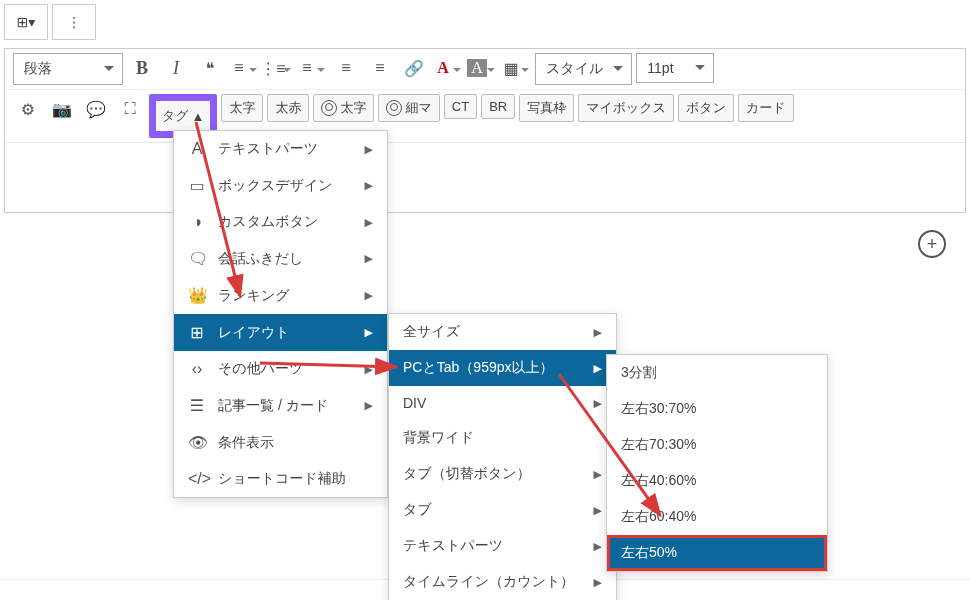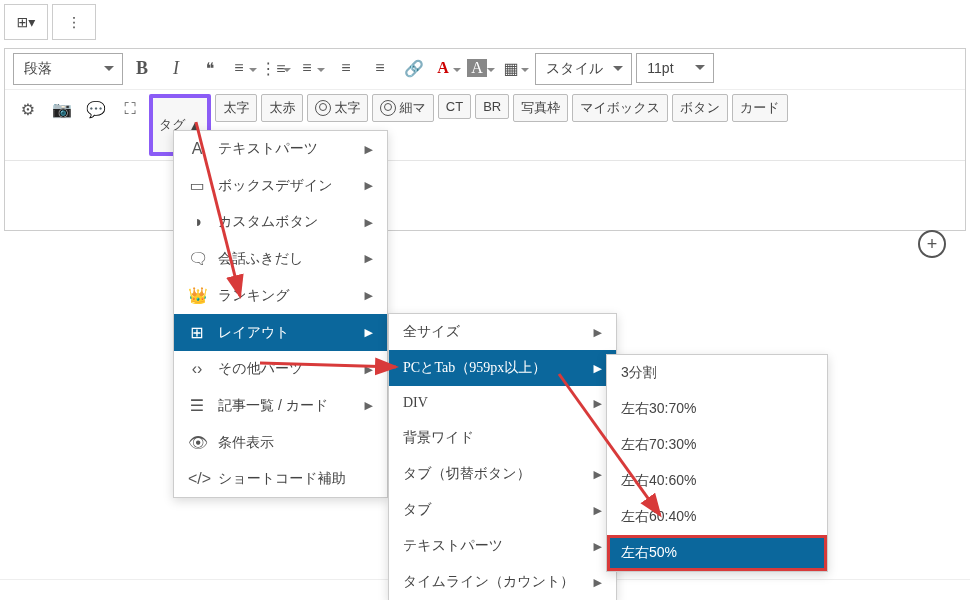--- a/index.html
+++ b/index.html
@@ -18,38 +18,38 @@
     .select-wide { min-width: 110px; }
     .select-narrow { min-width: 78px; }
     
     .tb-btn { width: 30px; height: 30px; display: flex; align-items: center; justify-content: center; cursor: pointer; font-size: 16px; color: #555; }
     .tb-btn.bold { font-weight: bold; font-family: Georgia, serif; font-size: 18px; }
     .tb-btn.italic { font-style: italic; font-family: Georgia, serif; font-size: 18px; }
     .tb-split { position: relative; padding-right: 10px; }
     .tb-split::after { content: ""; position: absolute; right: 2px; top: 50%; margin-top: 0px; border: 4px solid transparent; border-top-color: #888; }
     
     .small-btn { border: 1px solid #bbb; border-radius: 2px; padding: 4px 7px; font-size: 13px; background: #f7f7f7; cursor: pointer; display:flex; align-items:center; gap:3px; }
-    .small-btn.active { border: 4px solid #8b5cf6; padding: 18px 6px; }
+    .small-btn.active { border: 7px solid #8b5cf6; padding: 6px 6px; }
     
     .content-area { min-height: 70px; border-top: 1px solid #e5e5e5; }
     
     .plus-btn { position: absolute; right: 24px; top: 230px; width: 28px; height: 28px; border: 2px solid #555; border-radius: 50%; color:#555; display:flex; align-items:center; justify-content:center; font-size:18px; }
     
     .dropdown { position: absolute; background: #fff; border: 1px solid #ccc; box-shadow: 0 3px 10px rgba(0,0,0,0.15); z-index: 10; }
     .dd-item { display: flex; align-items: center; padding: 9px 14px; gap: 12px; cursor: pointer; white-space: nowrap; justify-content: space-between; }
     .dd-item .lbl { display: flex; align-items: center; gap: 12px; }
     .dd-item.selected { background: #0b679c; color: #fff; }
     .dd-item.highlighted { border: 3px solid #d83a3a; padding: 6px 11px; }
     .dd-item .chev { font-size: 11px; color: #666; }
     .dd-item.selected .chev { color:#fff; }
     .dd-icon { width: 18px; text-align: center; font-size: 16px; color: #555; }
     .dd-item.selected .dd-icon { color:#fff; }
     
     #menu1 { left: 173px; top: 130px; width: 215px; }
-    #menu2 { left: 388px; top: 313px; width: 229px; font-family: Liberation Serif, serif; }
+    #menu2 { left: 388px; top: 313px; width: 229px; }
     #menu3 { left: 606px; top: 354px; width: 222px; }
     
     .hr-bottom { position: absolute; bottom: 20px; left: 0; right: 0; height: 1px; background: #eee; }
     
     svg.arrow { position: absolute; z-index: 20; pointer-events: none; }
     
     .red-A { font-weight:bold; color:#c00; font-family:Georgia,serif; }
     .bg-A { background:#888; color:#fff; padding:0 4px; font-family:Georgia,serif; }
     .avatar-icon { width:16px; height:16px; border:1.5px solid #555; border-radius:50%; display:inline-block; position:relative; }
     .avatar-icon::after{content:"";position:absolute;width:6px;height:6px;border:1.5px solid #555;border-radius:50%;left:3px;top:2px;}

